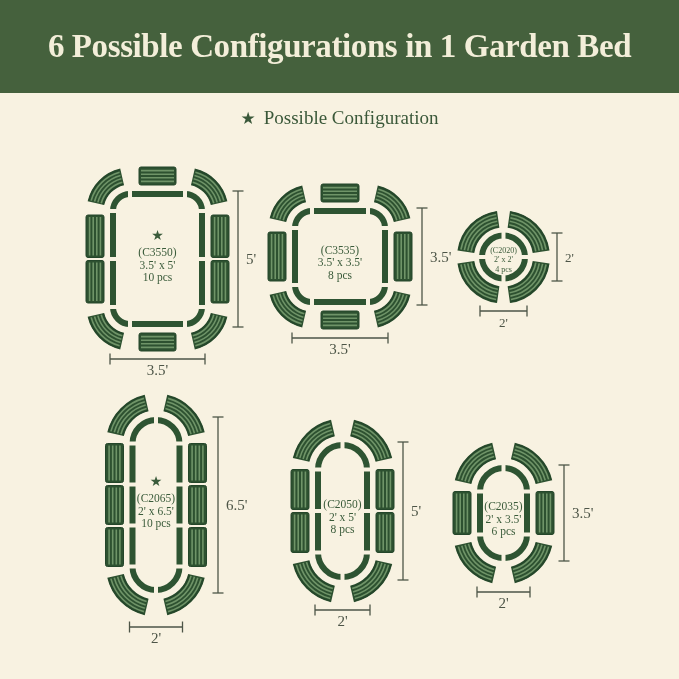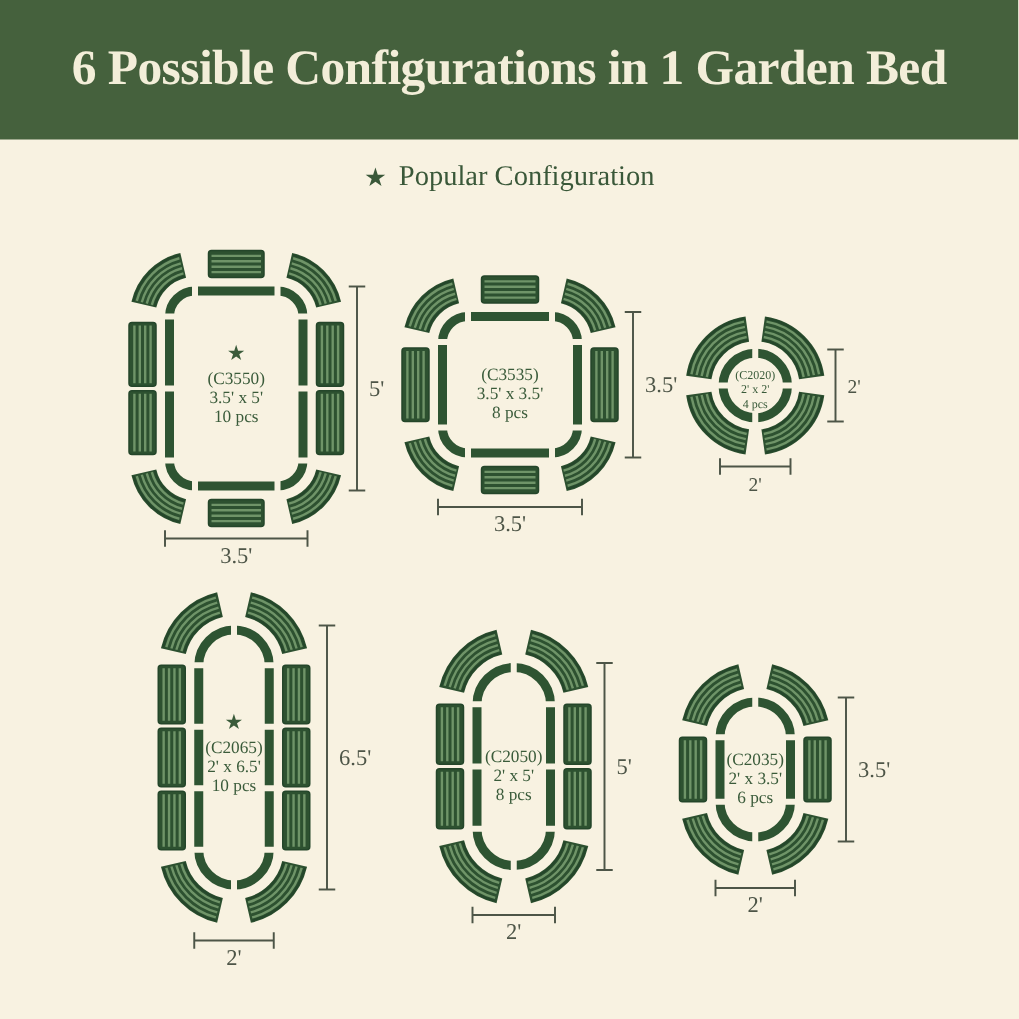--- a/index.html
+++ b/index.html
@@ -17,21 +17,21 @@
 </style>
 </head>
 <body>
 
 <div class="page">
   <div class="header">
     <div class="title">6 Possible Configurations in 1 Garden Bed</div>
   </div>
   <div class="legend">
     <span class="star">★</span>
-    <span class="label">Popular Configuration</span>
+    <span class="label">Possible Configuration</span>
   </div>
   <svg class="canvas" id="canvas" width="679" height="679" viewBox="0 0 679 679">
       <g>
         <rect x="113" y="194" width="89" height="130" rx="17" fill="none" stroke="#2e5432" stroke-width="6"></rect>
         <line x1="130" y1="187.5" x2="130" y2="200.5" stroke="#f8f2e1" stroke-width="4"></line>
         <line x1="185" y1="187.5" x2="185" y2="200.5" stroke="#f8f2e1" stroke-width="4"></line>
         <line x1="130" y1="317.5" x2="130" y2="330.5" stroke="#f8f2e1" stroke-width="4"></line>
         <line x1="185" y1="317.5" x2="185" y2="330.5" stroke="#f8f2e1" stroke-width="4"></line>
         <line x1="106.5" y1="211" x2="119.5" y2="211" stroke="#f8f2e1" stroke-width="4"></line>
         <line x1="106.5" y1="307" x2="119.5" y2="307" stroke="#f8f2e1" stroke-width="4"></line>

